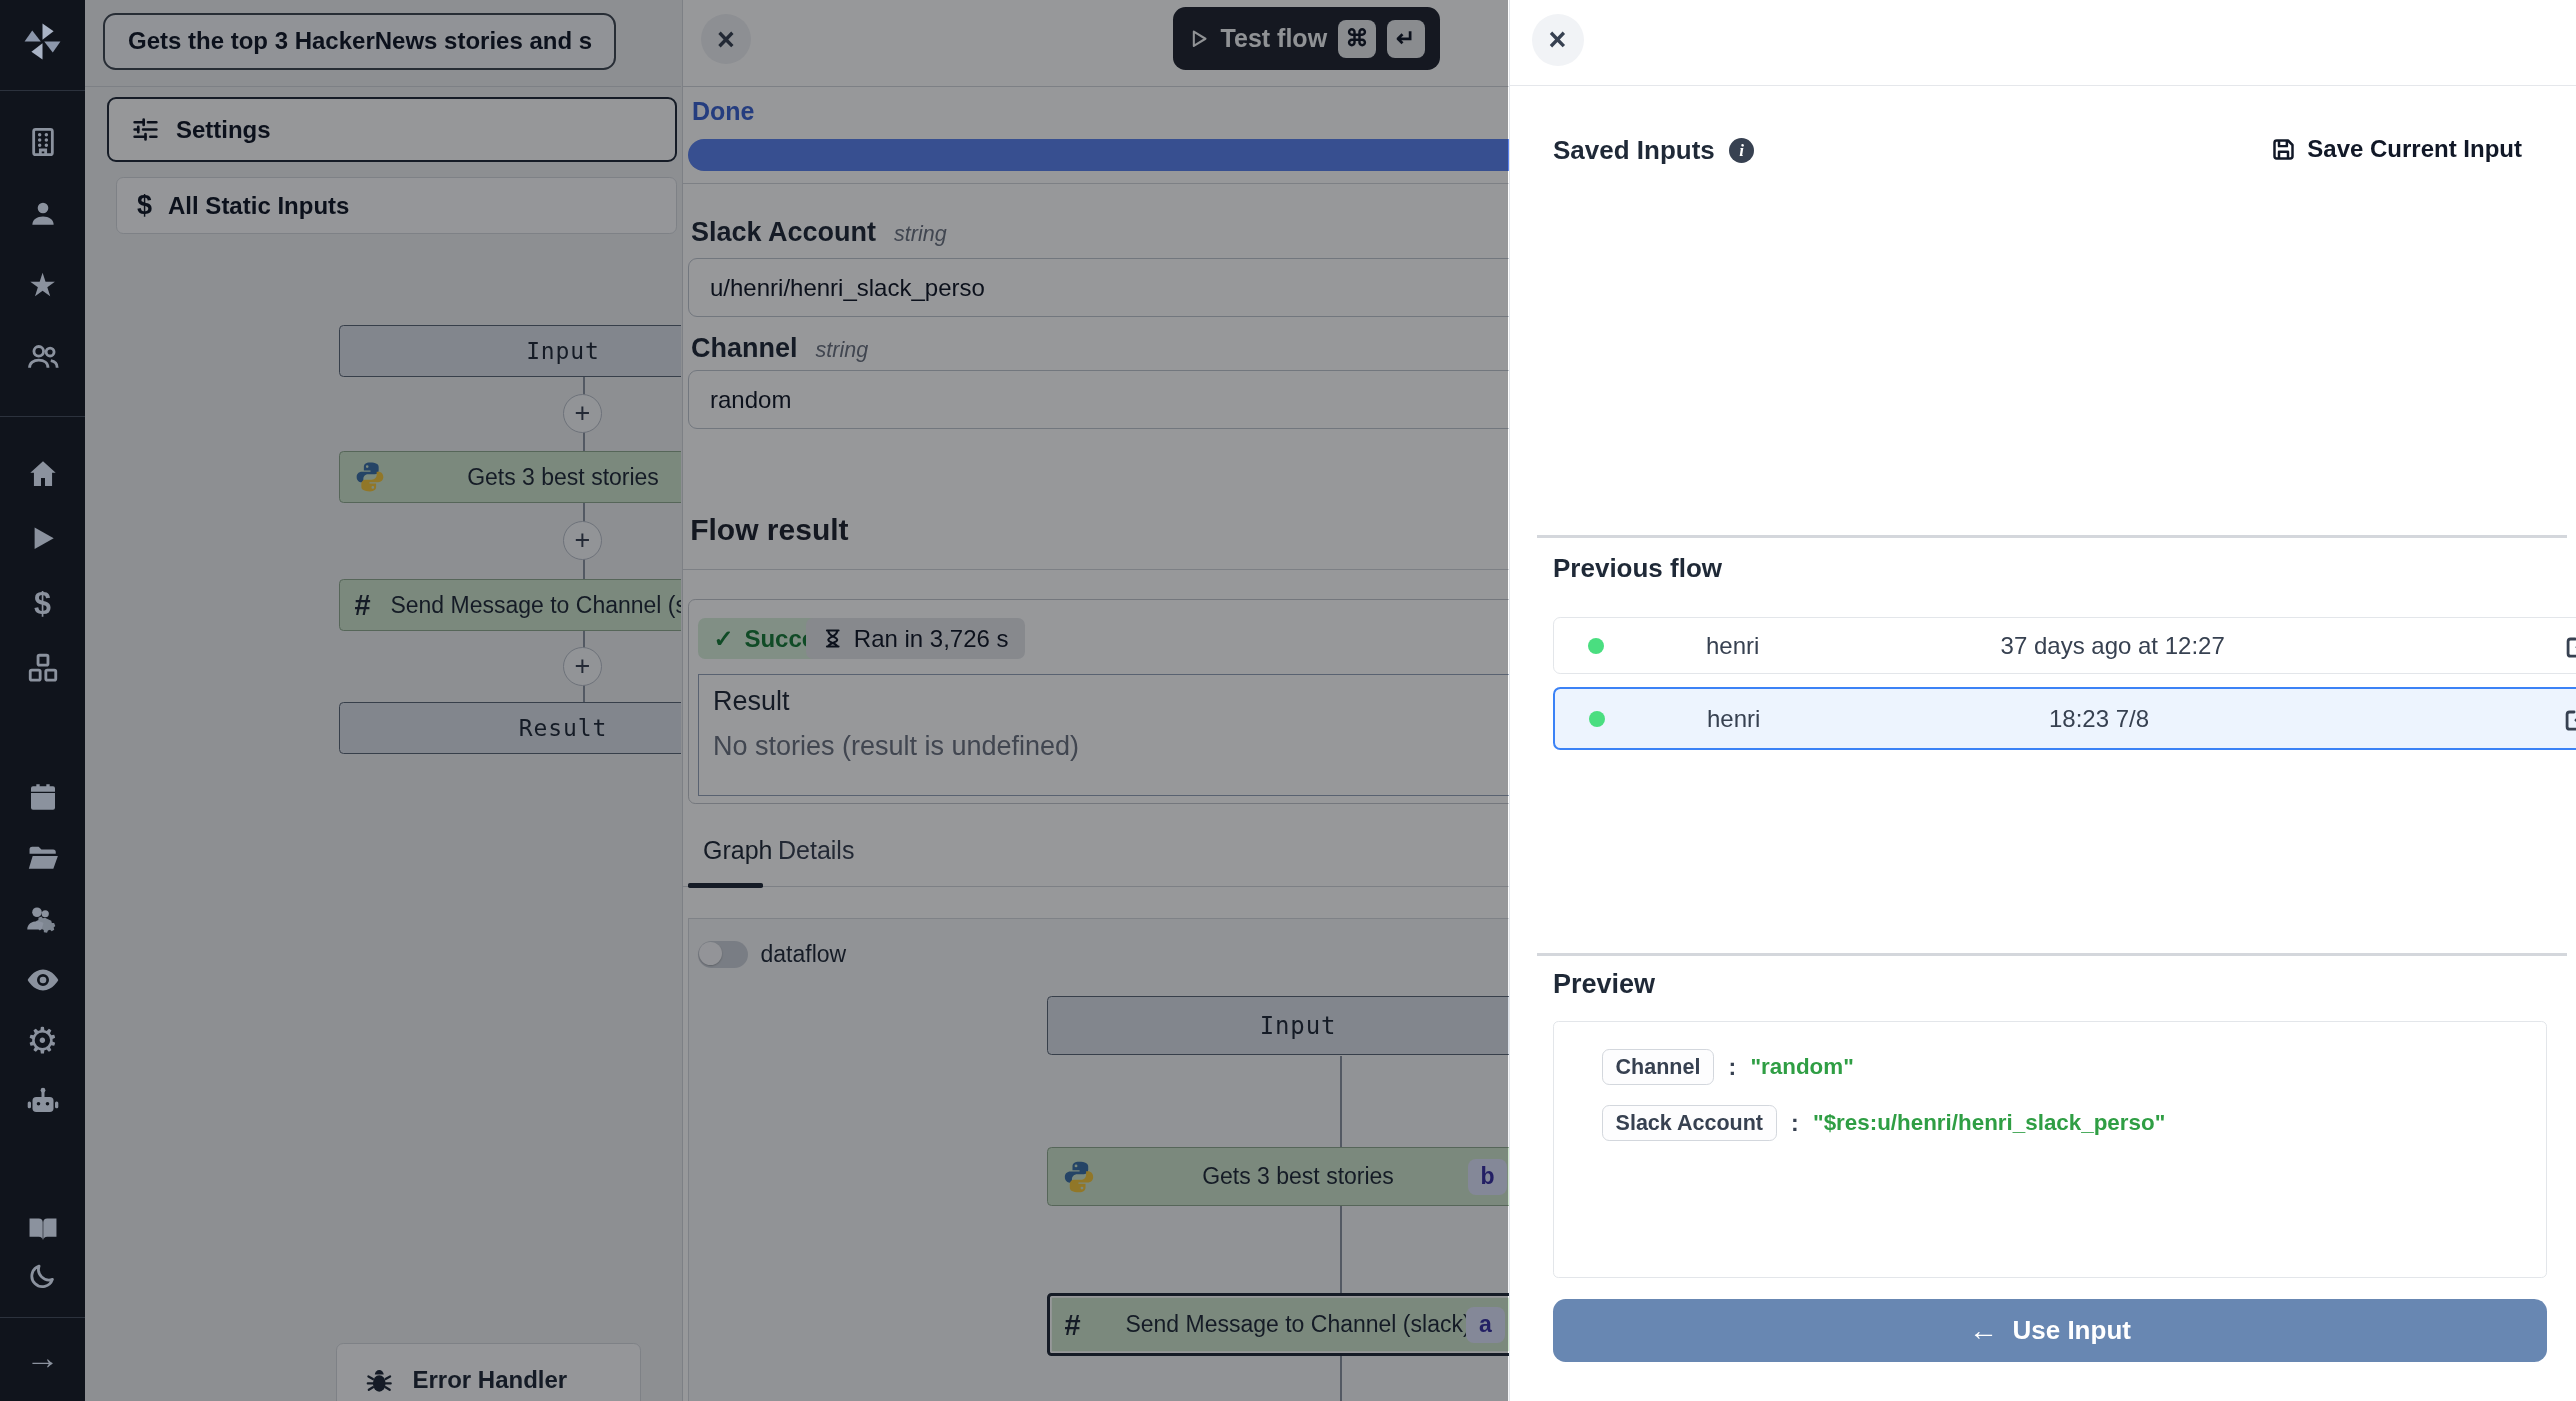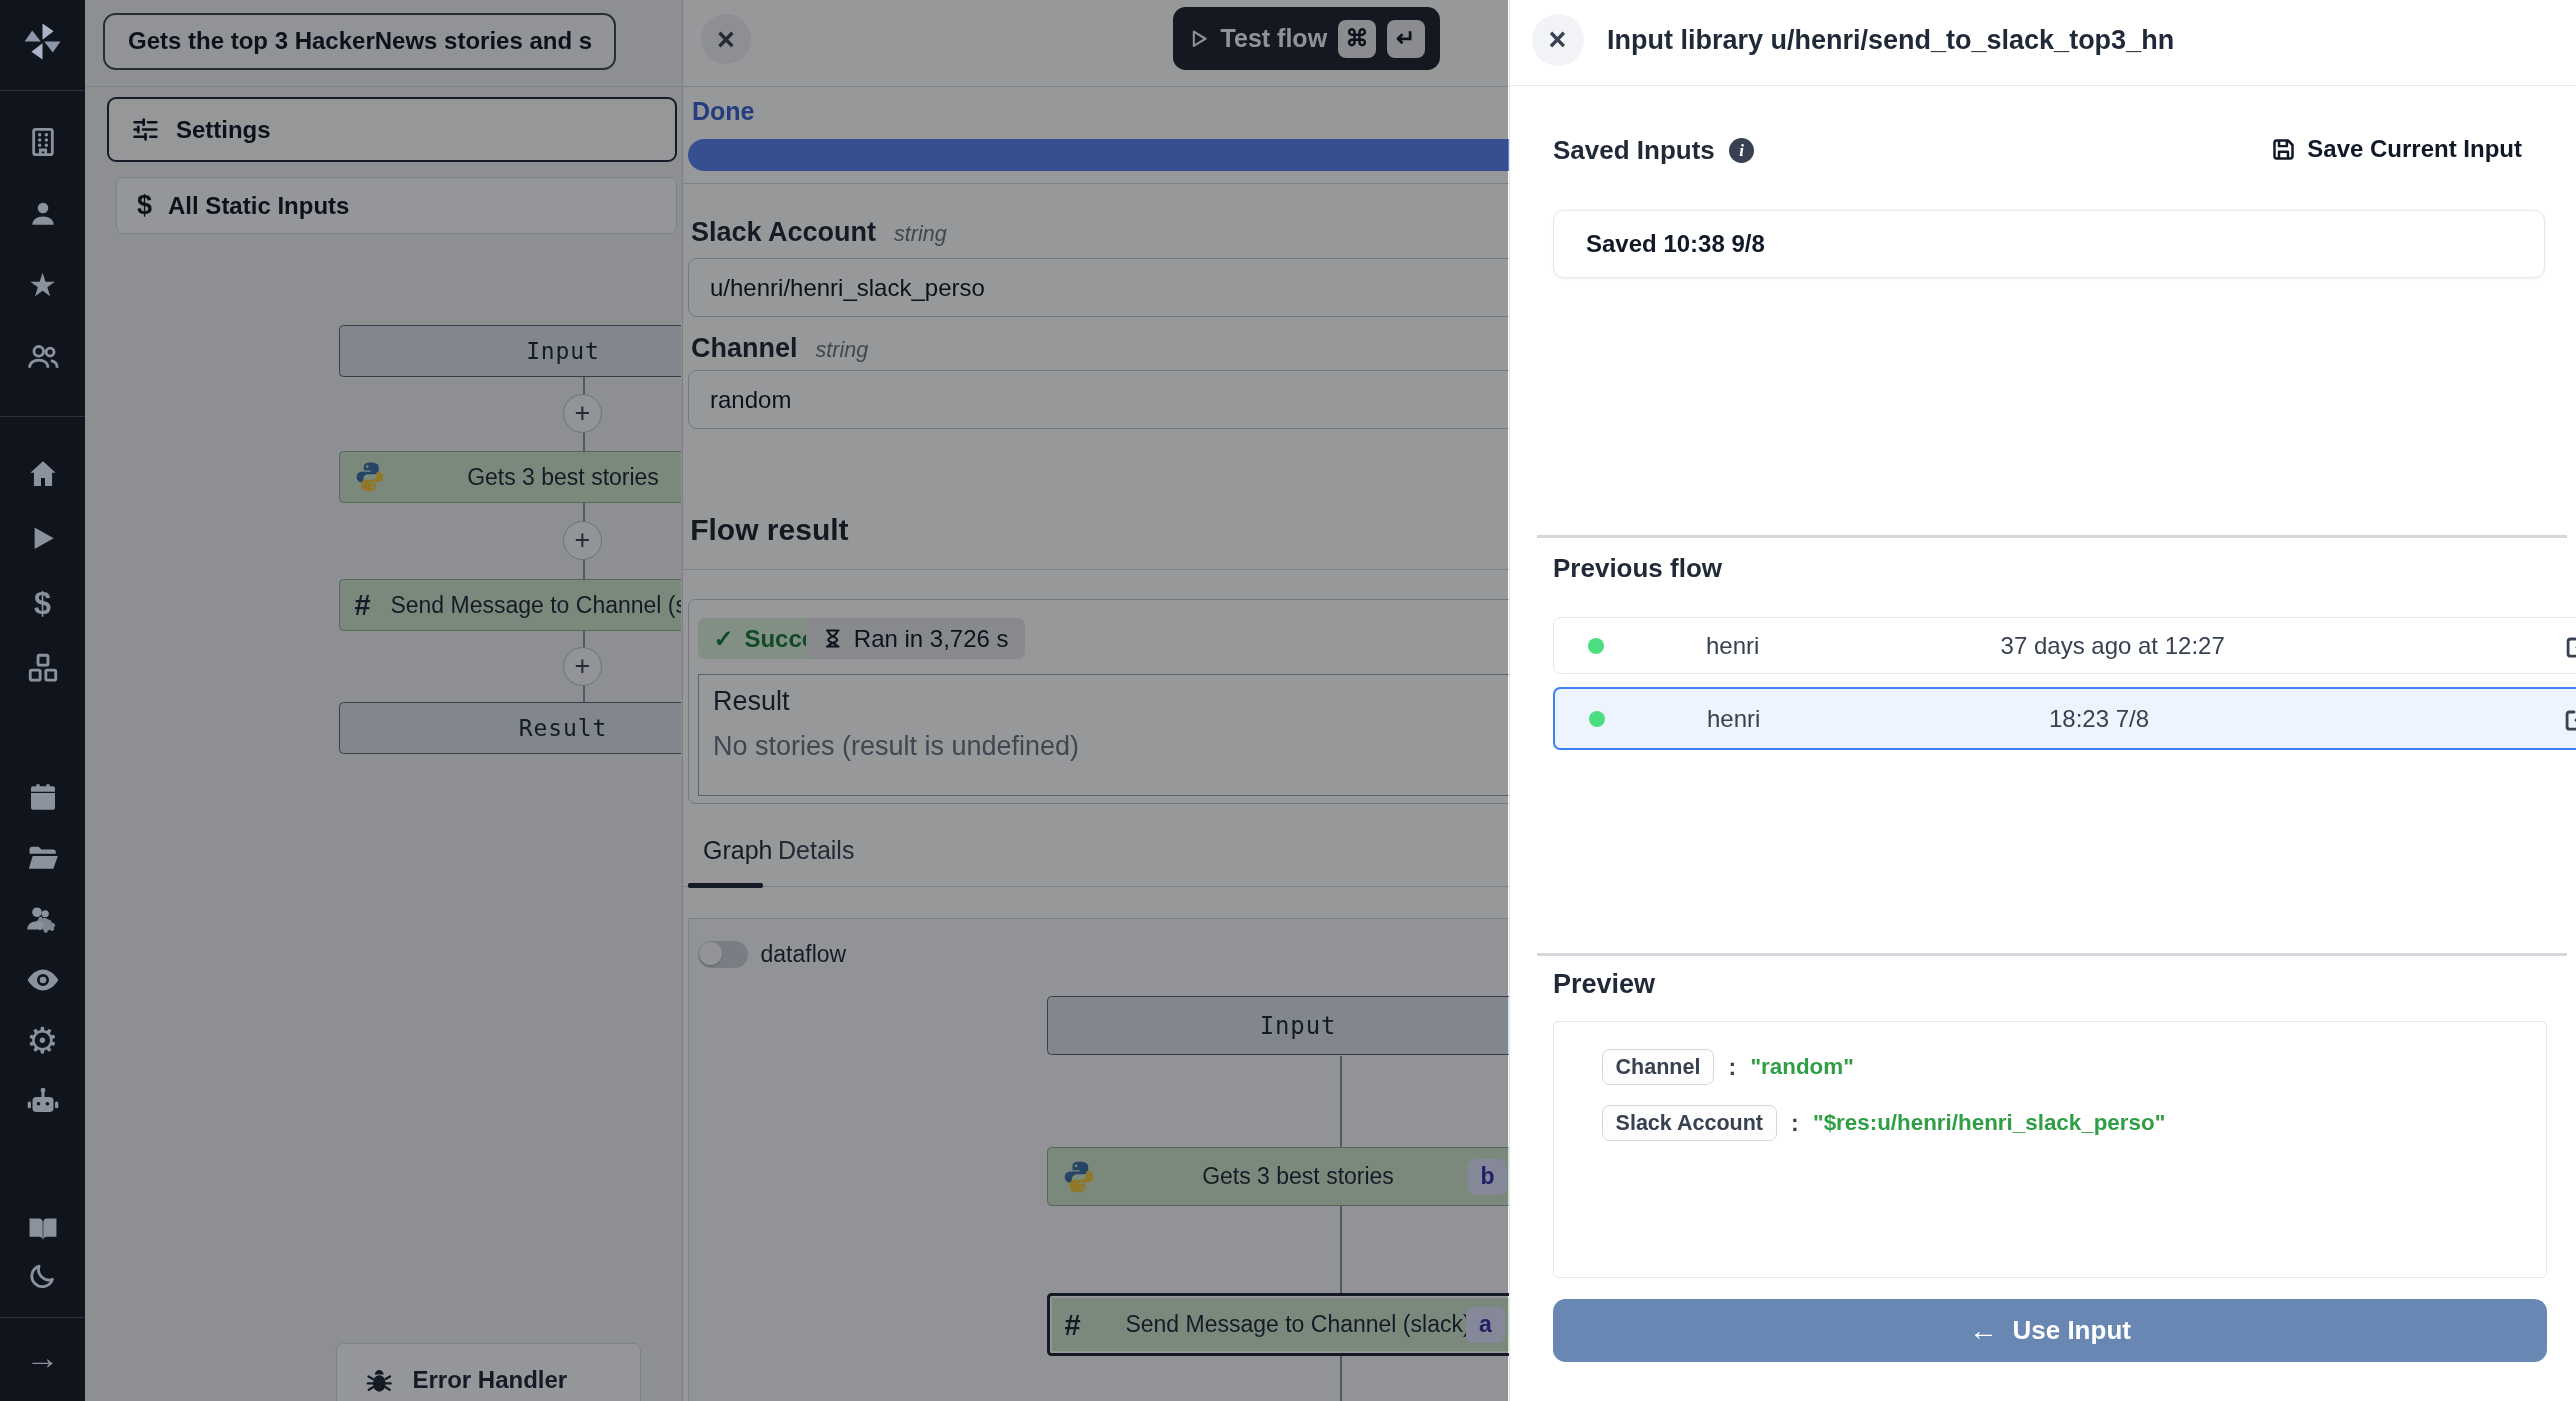--- a/index.html
+++ b/index.html
@@ -392,38 +392,34 @@
     </div>
   </section>
 
   <div id="dim"></div>
 
   <aside id="panel">
     <div class="p-header">
       <div class="p-close">
         <span>×</span>
       </div>
-      <div class="p-title">Input library u/henri/send_to_slack_top3_hn</div>
     </div>
 
     <div class="saved-row">
       <span class="sec-heading" style="position:static;font-size:26px;">Saved Inputs</span>
       <span class="info-dot">i</span>
     </div>
     <div class="save-current">
       <svg width="27" height="27" viewBox="0 0 24 24" fill="none" stroke="#111827" stroke-width="2.2" stroke-linejoin="round">
           <path d="M4 6a2 2 0 0 1 2-2h10l4 4v10a2 2 0 0 1-2 2H6a2 2 0 0 1-2-2z"></path>
           <path d="M8 4v5h7V4M8 20v-6h8v6"></path>
         </svg>
       <span>Save Current Input</span>
     </div>
 
-    <div class="saved-item">
-      <span>Saved 10:38 9/8</span>
-    </div>
 
     <div class="p-div" style="top:535px;"></div>
     <div class="sec-heading" style="left:43px;top:553px;font-size:26px;">Previous flow</div>
 
     <div class="run-row" style="top:617px;">
       <span class="run-dot"></span>
       <span class="run-user">henri</span>
       <span class="run-time">37 days ago at 12:27</span>
       <span class="run-open">
         <svg width="30.5" height="30.5" viewBox="0 0 24 24" fill="none" stroke="#374151" stroke-width="2.2" stroke-linecap="round" stroke-linejoin="round">

